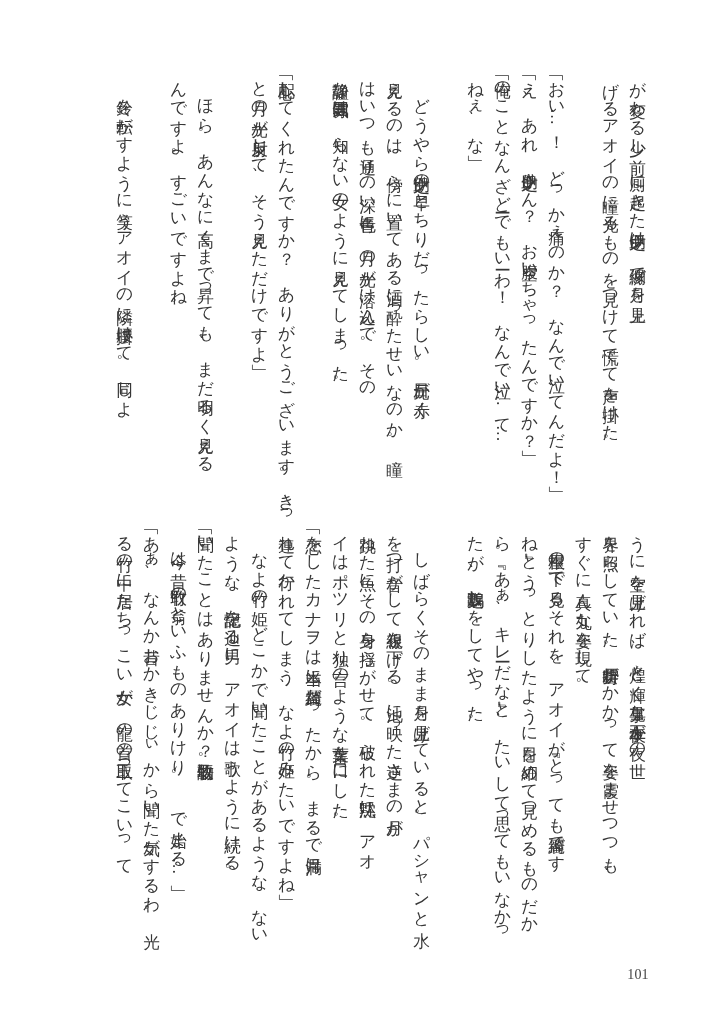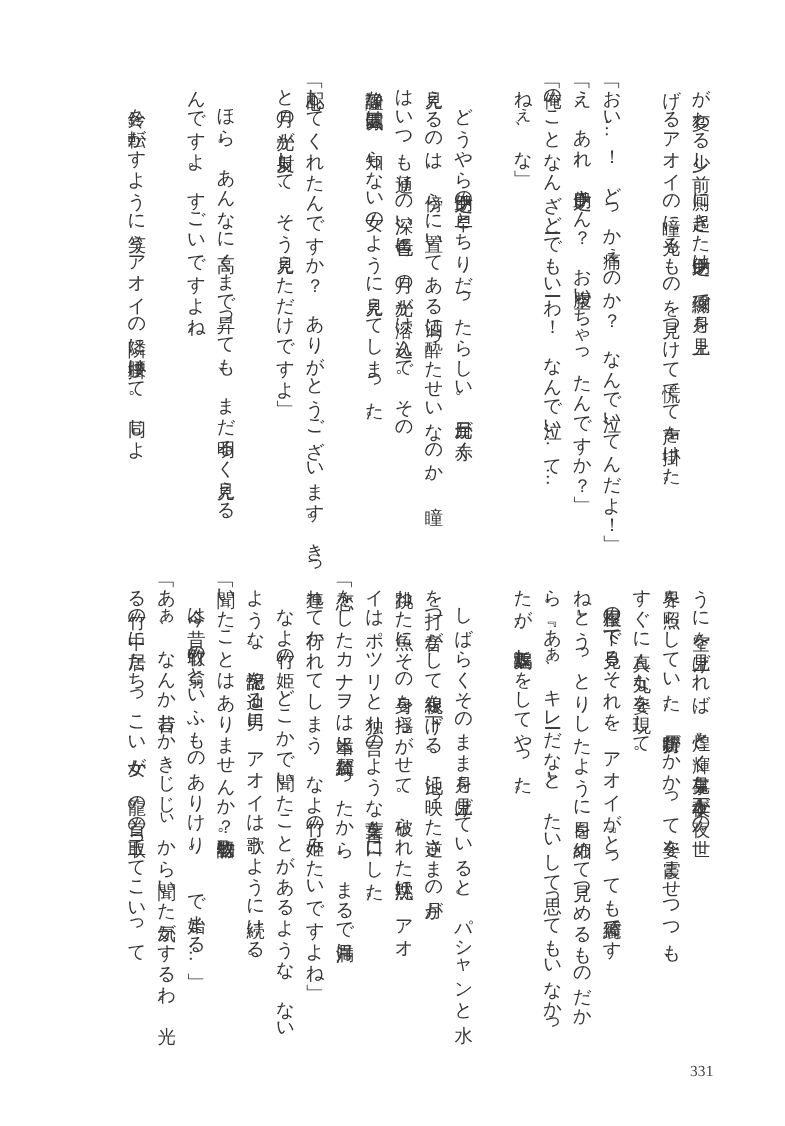--- a/index.html
+++ b/index.html
@@ -91,14 +91,14 @@
     <div class="col" style="left:303px">「恋をしたカナヲは本当に綺麗だったから。まるで満月に</div>
     <div class="col" style="left:276px">連れて行かれてしまう、なよ竹の姫みたいですよね」</div>
     <div class="col" style="left:249px">　なよ竹の姫。どこかで聞いたことがあるような、ない</div>
     <div class="col" style="left:222px">ような。記憶を辿る男に、アオイは歌うように続ける。</div>
     <div class="col" style="left:195px">「聞いたことはありませんか？竹取物語。</div>
     <div class="col" style="left:168px">　今は昔、竹取の翁といふものありけり。　で始まる…」</div>
     <div class="col" style="left:141px">「あぁ、なんか昔おかきじじぃから聞いた気がするわ。光</div>
     <div class="col" style="left:114px">る竹の中に居たちっこい女が、龍の首の玉取ってこいって</div>
   </div>
 
-  <div class="page-number">331</div>
+  <div class="page-number">101</div>
 </div>
 
 </body></html>

